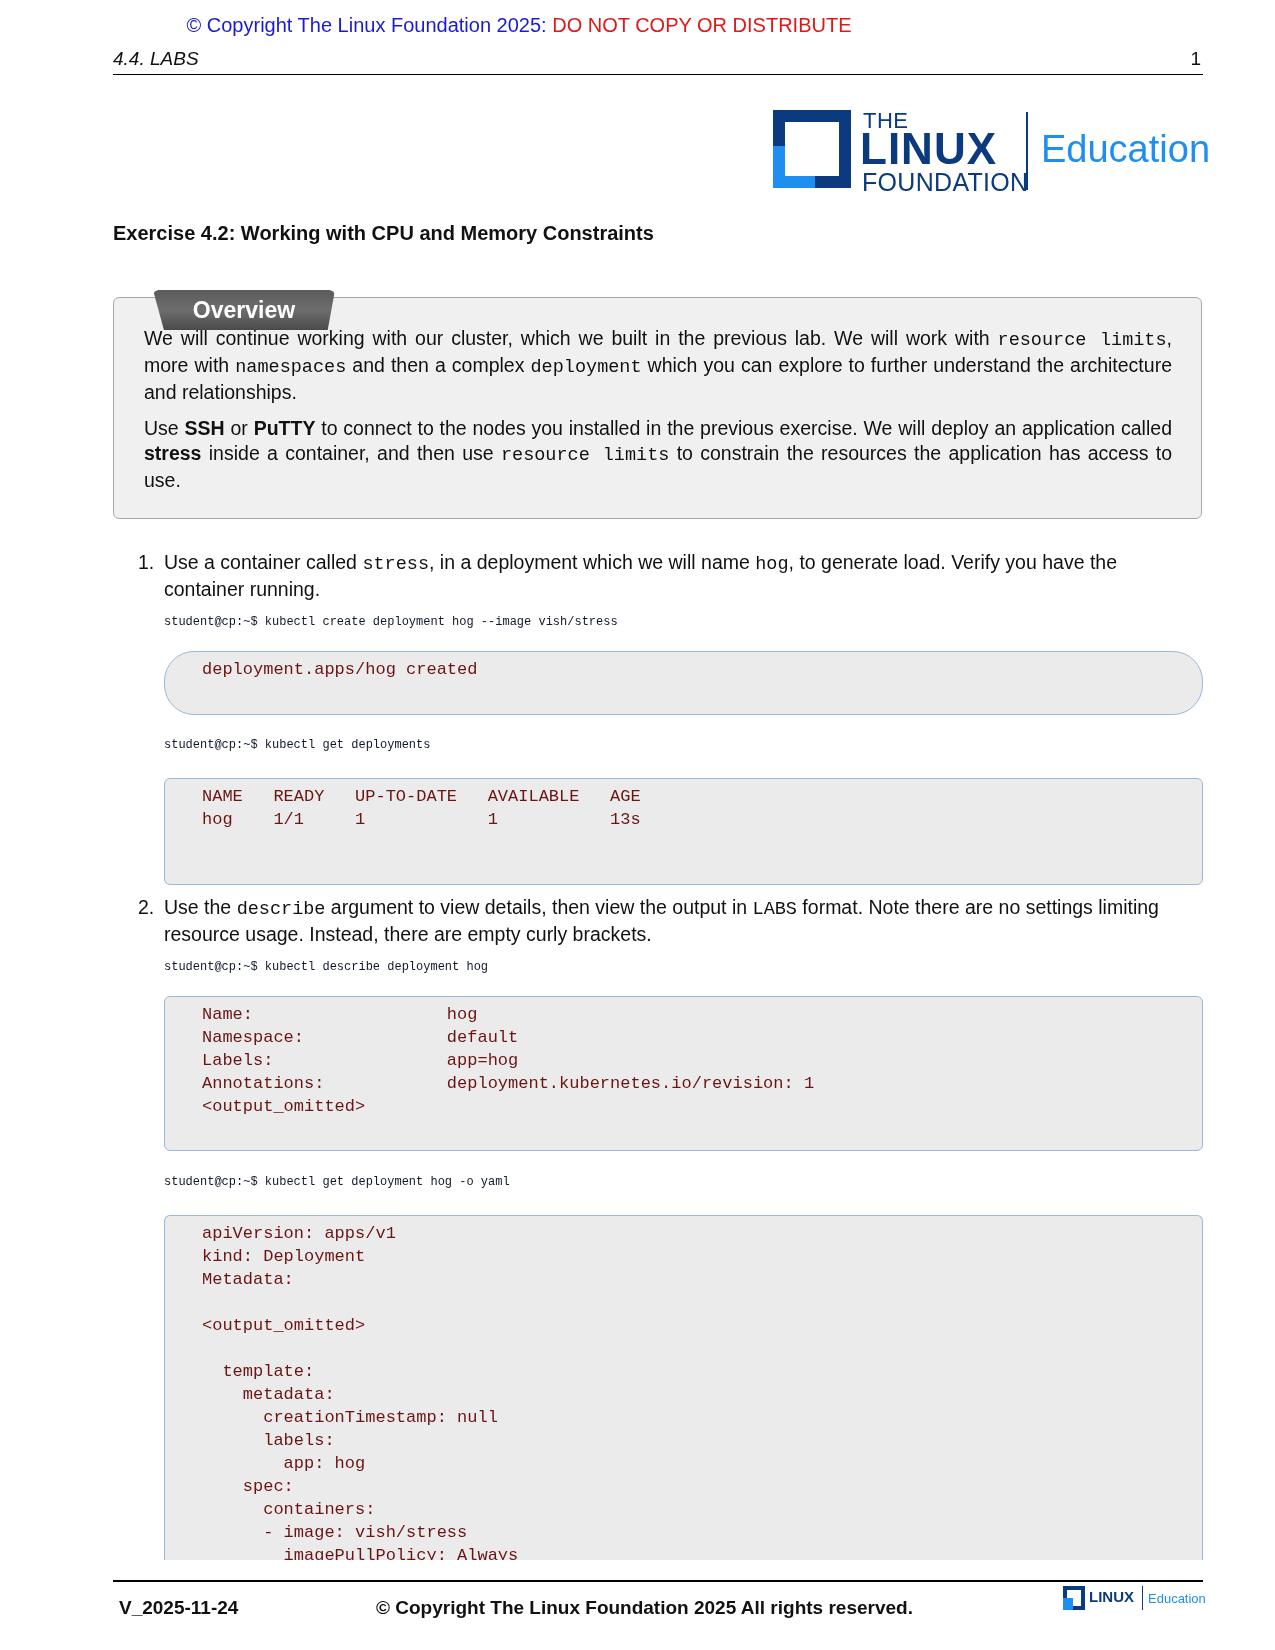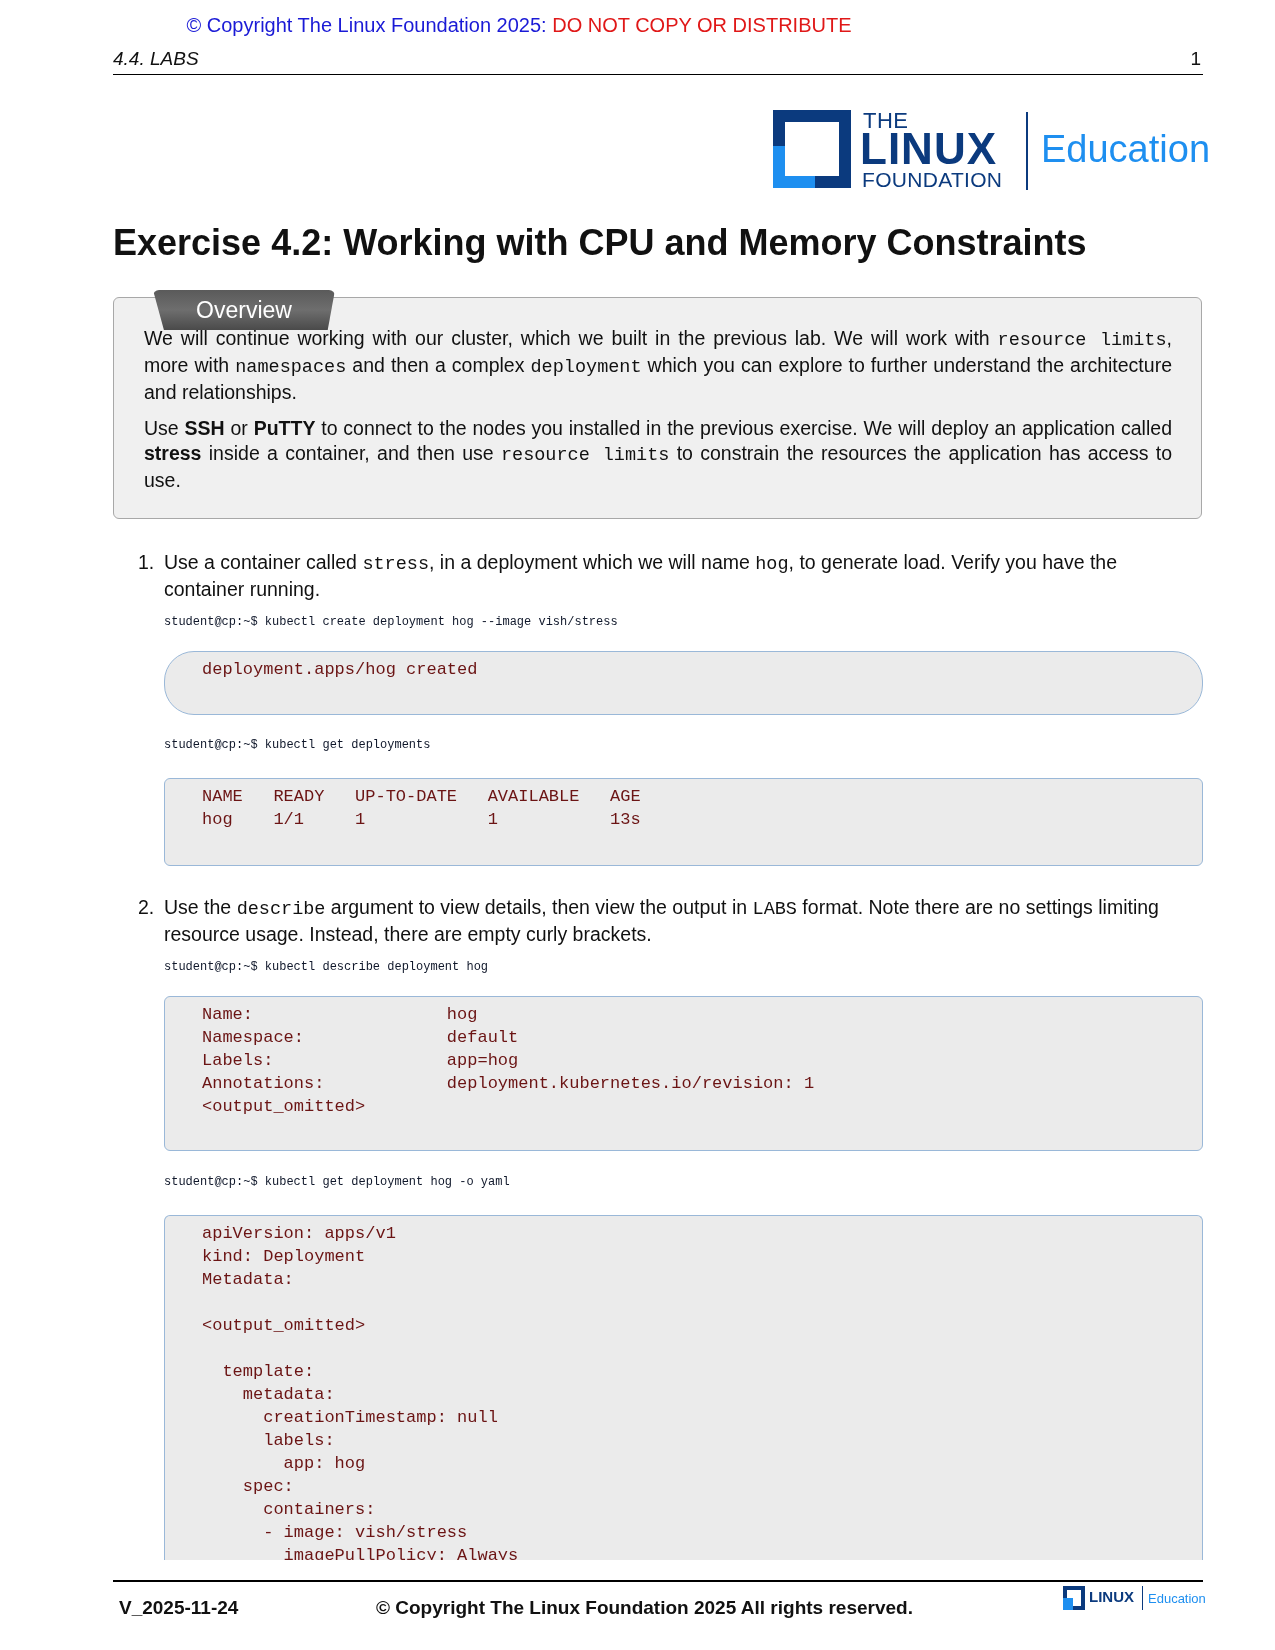--- a/index.html
+++ b/index.html
@@ -15,29 +15,29 @@
   #running-head .sec { position:absolute; left:0; top:0; }
 
   
   #logo { left:773px; top:110px; width:430px; height:82px; }
   .lf-square-outer { position:absolute; left:0; top:0; width:78px; height:78px; background:#0b3a7e; }
   .lf-square-inner { position:absolute; left:12px; top:12px; width:54px; height:54px; background:#fff; }
   .lf-square-light { position:absolute; left:0; top:36px; width:42px; height:42px; background:#1e8ff0; }
   .lf-square-light-cut { position:absolute; left:12px; top:0px; width:30px; height:30px; background:#fff; }
   .lf-text-the { position:absolute; left:90px; top:-2px; font-size:22px; color:#0b3a7e; letter-spacing:0.5px; }
   .lf-text-linux { position:absolute; left:87px; top:14px; font-size:44px; font-weight:bold; color:#0b3a7e; letter-spacing:1px; }
-  .lf-text-foundation { position:absolute; left:89px; top:58px; font-size:21px; color:#0b3a7e; letter-spacing:0.3px; }
+  .lf-text-foundation { position:absolute; left:89px; top:58px; font-size:25px; color:#0b3a7e; letter-spacing:0.3px; }
   .lf-divider { position:absolute; left:253px; top:2px; width:2px; height:78px; background:#0b3a7e; }
   .lf-text-edu { position:absolute; left:268px; top:18px; font-size:38px; color:#1e8ff0; }
 
-  #title { left:113px; top:222px; font-size:36px; font-weight:bold; color:#111; }
+  #title { left:113px; top:222px; font-size:20px; font-weight:bold; color:#111; }
 
   
   #overview-box { left:113px; top:297px; width:1089px; height:222px; background:#f0f0f0; border:1.5px solid #a8a8a8; border-radius:6px; box-sizing:border-box; }
-  #overview-tab { left:153px; top:290px; width:182px; height:40px; background:linear-gradient(180deg,#5a5a5a,#6e6e6e 50%,#4a4a4a); border-radius:6px 6px 4px 4px; clip-path:polygon(0 0,100% 0,96% 100%,6% 100%); color:#fff; font-weight:normal; font-size:23px; text-align:center; line-height:40px; }
+  #overview-tab { left:153px; top:290px; width:182px; height:40px; background:linear-gradient(180deg,#5a5a5a,#6e6e6e 50%,#4a4a4a); border-radius:6px 6px 4px 4px; clip-path:polygon(0 0,100% 0,96% 100%,6% 100%); color:#fff; font-weight:bold; font-size:23px; text-align:center; line-height:40px; }
   .ov-p { position:absolute; left:30px; width:1028px; font-size:19.5px; line-height:25px; text-align:justify; color:#111; }
   .code-inline { font-family:"Liberation Mono", monospace; font-size:18.5px; }
 
   
   .step { position:absolute; left:138px; width:1065px; font-size:19.5px; line-height:25px; color:#111; }
   .step .num { position:absolute; left:0; top:0; }
   .step .txt { position:absolute; left:26px; width:1038px; }
   .cmd { position:absolute; left:164px; font-family:"Liberation Mono", monospace; font-size:12px; color:#0f172a; white-space:pre; }
   .outbox { position:absolute; left:164px; width:1039px; background:#ebebeb; border:1.5px solid #9ab8d8; border-radius:6px; box-sizing:border-box; overflow:hidden; }
   .outbox pre { margin:0; position:absolute; left:37px; font-family:"Liberation Mono", monospace; font-size:17px; line-height:23px; color:#6b1414; }
@@ -98,21 +98,21 @@
   <div class="txt">
     <span>Use a container called </span><span class="code-inline">stress</span><span>, in a deployment which we will name </span><span class="code-inline">hog</span><span>, to generate load. Verify you have the container running.</span>
   </div>
 </div>
 <div class="cmd" style="top:615px;">student@cp:~$ kubectl create deployment hog --image vish/stress</div>
 <div class="outbox" style="top:651px; height:64px;border-radius:30px;">
   <pre style="top:6px;">deployment.apps/hog created</pre>
 </div>
 
 <div class="cmd" style="top:738px;">student@cp:~$ kubectl get deployments</div>
-<div class="outbox" style="top:778px; height:88px;">
+<div class="outbox" style="top:778px; height:107px;">
   <pre style="top:6px;">NAME   READY   UP-TO-DATE   AVAILABLE   AGE
 hog    1/1     1            1           13s</pre>
 </div>
 
 <div class="step" style="top:895px;">
   <span class="num">2.</span>
   <div class="txt">
     <span>Use the </span><span class="code-inline">describe</span><span> argument to view details, then view the output in </span><span class="code-inline">LABS</span><span> format.  Note there are no settings limiting resource usage. Instead, there are empty curly brackets.</span>
   </div>
 </div>

